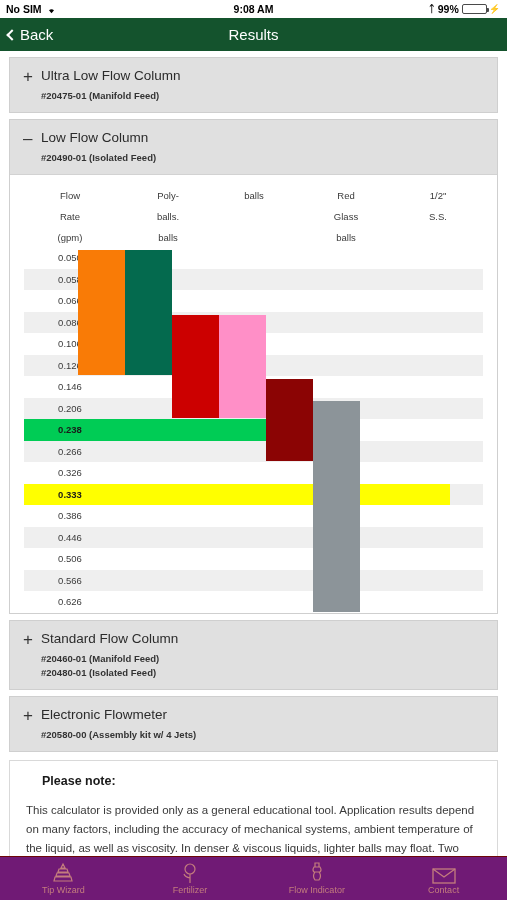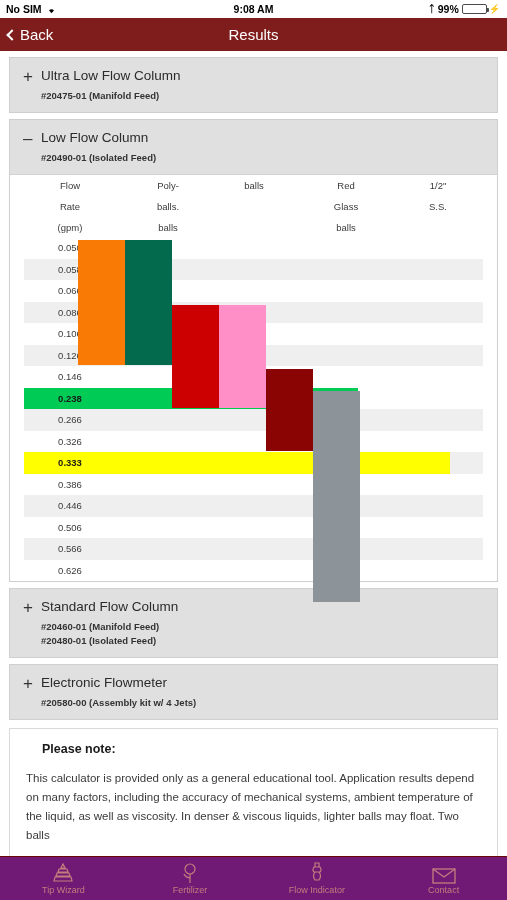--- a/index.html
+++ b/index.html
@@ -38,21 +38,21 @@
   }
   .battery .fill { height: 100%; width: 98%; background: #3ad52b; border-radius: 1px; }
   .battery::after {
     content: ""; position: absolute; right: -3px; top: 3px;
     width: 2px; height: 4px; background: #4a4a4a; border-radius: 0 1px 1px 0;
   }
   .plug { font-size: 9px; }
 
   
   .navbar {
-    height: 33px; background: #7f1d1d;
+    height: 33px; background: #14532d;
     display: flex; align-items: center; position: relative;
     color: #fff;
   }
   .nav-back {
     display: flex; align-items: center; gap: 3px;
     padding-left: 8px; font-size: 15px; color: #fff;
   }
   .chevron-left {
     display: inline-block; width: 8px; height: 8px;
     border-left: 2px solid #fff; border-bottom: 2px solid #fff;
@@ -85,21 +85,21 @@
   .sec-title { font-size: 13.5px; color: #2b2b2b; line-height: 15px; }
   .sec-subs { padding-left: 31px; padding-top: 4px; }
   .sec-sub { font-size: 9.5px; color: #333; line-height: 14px; font-weight: bold; }
 
   
   .section.expanded { padding: 10px 0 0 0; background: #e0e0e0; }
   .chart-panel {
     background: #ffffff;
     margin-top: 9px;
     border-top: 1px solid #d2d2d2;
-    padding-top: 0;
+    padding-top: 10px;
   }
 
   
   .chart-head { position: relative; height: 62px; }
   .chart-head .col {
     position: absolute; text-align: center; font-size: 9.5px; color: #3a3a3a;
     line-height: 21px; width: 92px;
   }
   .chart-head .col span { display: block; }
 
@@ -247,20 +247,24 @@
               <div class="stripe"></div>
               <div class="label">0.106</div>
             </div>
             <div class="row odd">
               <div class="stripe"></div>
               <div class="label">0.126</div>
             </div>
             <div class="row even">
               <div class="stripe"></div>
               <div class="label">0.146</div>
+            </div>
+            <div class="row odd">
+              <div class="stripe"></div>
+              <div class="label">0.206</div>
             </div>
             <div class="row even highlight">
               <div class="stripe"></div>
               <div class="hl" style="background: rgb(0, 204, 85); width: 334px;"></div>
               <div class="label">0.238</div>
             </div>
             <div class="row odd">
               <div class="stripe"></div>
               <div class="label">0.266</div>
             </div>

